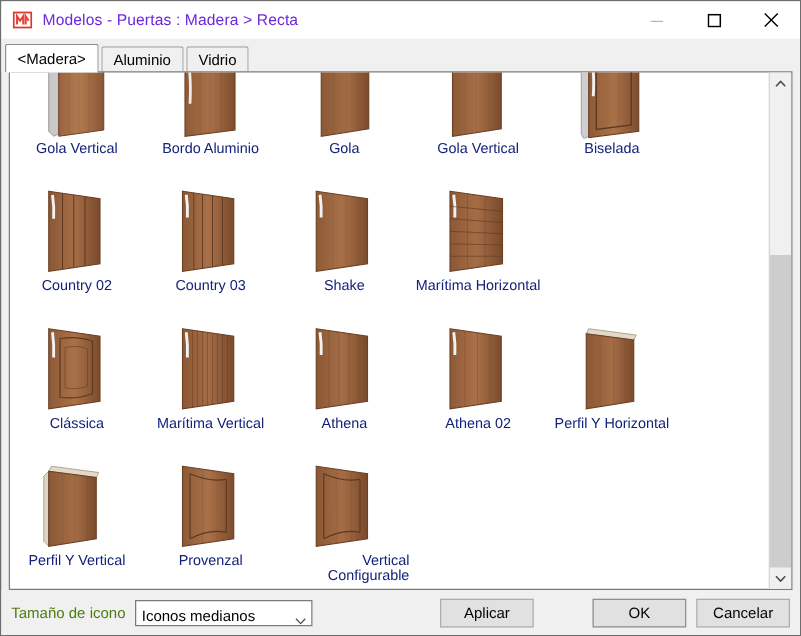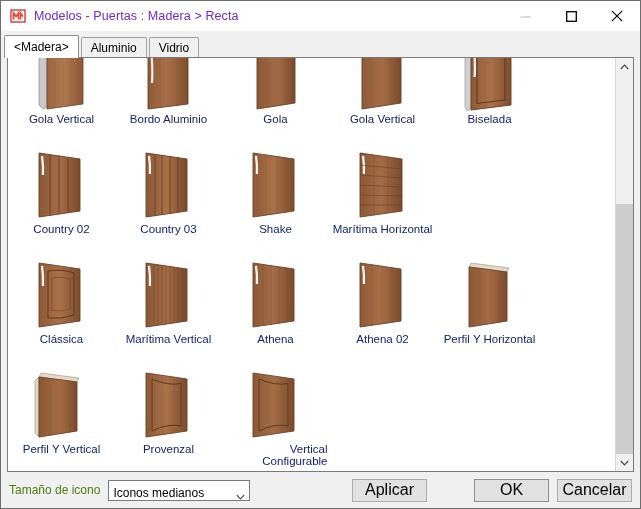--- a/index.html
+++ b/index.html
@@ -232,21 +232,21 @@
     margin-left: auto;
     display: flex;
     gap: 8px;
   }
   .btn {
     width: 75px;
     height: 23px;
     box-sizing: border-box;
     background: #e1e1e1;
     border: 1px solid #adadad;
-    font-size: 16px;
+    font-size: 12px;
     font-family: "Liberation Sans", sans-serif;
     color: #000;
     display: flex;
     align-items: center;
     justify-content: center;
     padding: 0;
   }
   .btn.default {
     border-color: #8e8e8e;
     margin-left: 39px;

